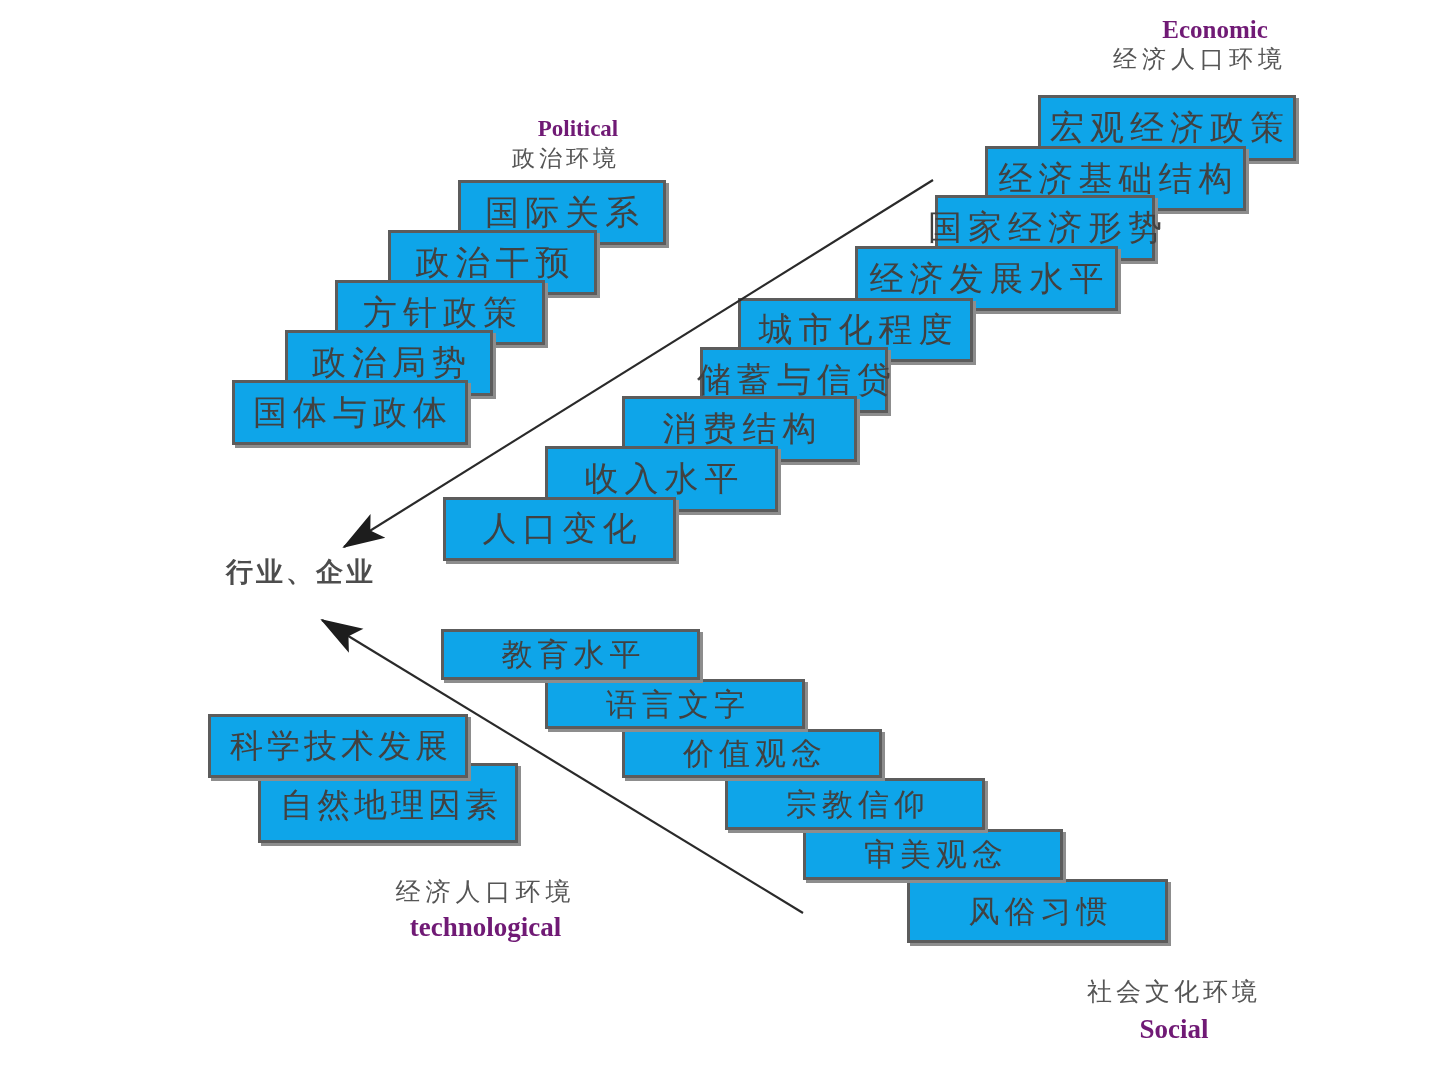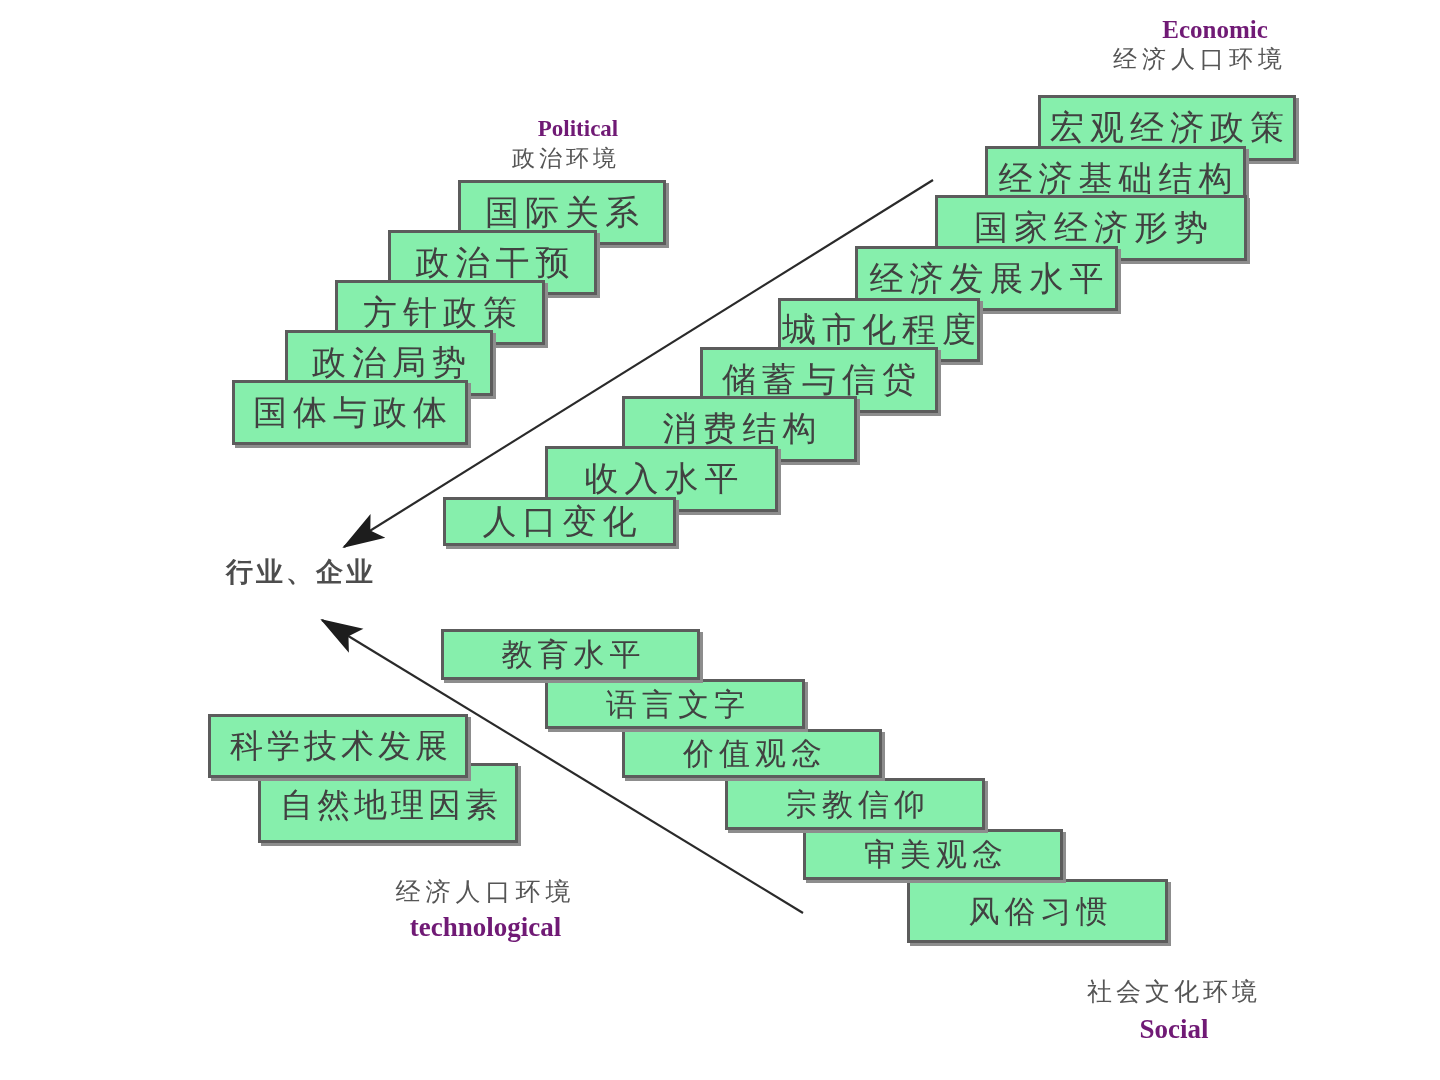--- a/index.html
+++ b/index.html
@@ -3,38 +3,38 @@
 <meta charset="utf-8">
 <style>
   html,body{margin:0;padding:0;background:#ffffff;}
   .stage{
     position:relative;width:1440px;height:1080px;background:#ffffff;overflow:hidden;
     font-family:"Liberation Serif","DejaVu Serif",serif;
   }
   .node{
     position:absolute;box-sizing:border-box;
     display:flex;align-items:center;justify-content:center;
-    background:#86efac;border:3px solid #5c5c5c;
+    background:#0ea5e9;border:3px solid #5c5c5c;
     box-shadow:3px 3px 0 #8d8d8d;
     color:#414141;font-size:34px;letter-spacing:6px;line-height:1;
     white-space:nowrap;text-indent:6px;
   }
   .node.soc{font-size:31px;letter-spacing:5px;}
   .node.tech{font-size:33px;letter-spacing:4px;}
 
   
   .eco-0{left:1038px;top:95px;width:258px;height:66px;z-index:1;}
   .eco-1{left:985px; top:146px;width:261px;height:65px;z-index:2;}
-  .eco-2{left:935px; top:195px;width:312px;height:66px;z-index:3;}
+  .eco-2{left:935px; top:195px;width:220px;height:66px;z-index:3;}
   .eco-3{left:855px; top:246px;width:263px;height:65px;z-index:4;}
-  .eco-4{left:778px; top:298px;width:202px;height:64px;z-index:5;}
-  .eco-5{left:700px; top:347px;width:238px;height:66px;z-index:6;}
+  .eco-4{left:738px; top:298px;width:235px;height:64px;z-index:5;}
+  .eco-5{left:700px; top:347px;width:188px;height:66px;z-index:6;}
   .eco-6{left:622px; top:396px;width:235px;height:66px;z-index:7;}
   .eco-7{left:545px; top:446px;width:233px;height:66px;z-index:8;}
-  .eco-8{left:443px; top:497px;width:233px;height:49px;z-index:9;}
+  .eco-8{left:443px; top:497px;width:233px;height:64px;z-index:9;}
 
   
   .pol-0{left:442px;top:180px;width:208px;height:65px;z-index:1;margin-left:16px;}
   .pol-1{left:388px;top:230px;width:209px;height:65px;z-index:2;}
   .pol-2{left:335px;top:280px;width:210px;height:65px;z-index:3;}
   .pol-3{left:285px;top:330px;width:208px;height:66px;z-index:4;}
   .pol-4{left:232px;top:380px;width:236px;height:65px;z-index:5;}
 
   
   .soc-0{left:441px;top:629px;width:259px;height:51px;z-index:6;}

